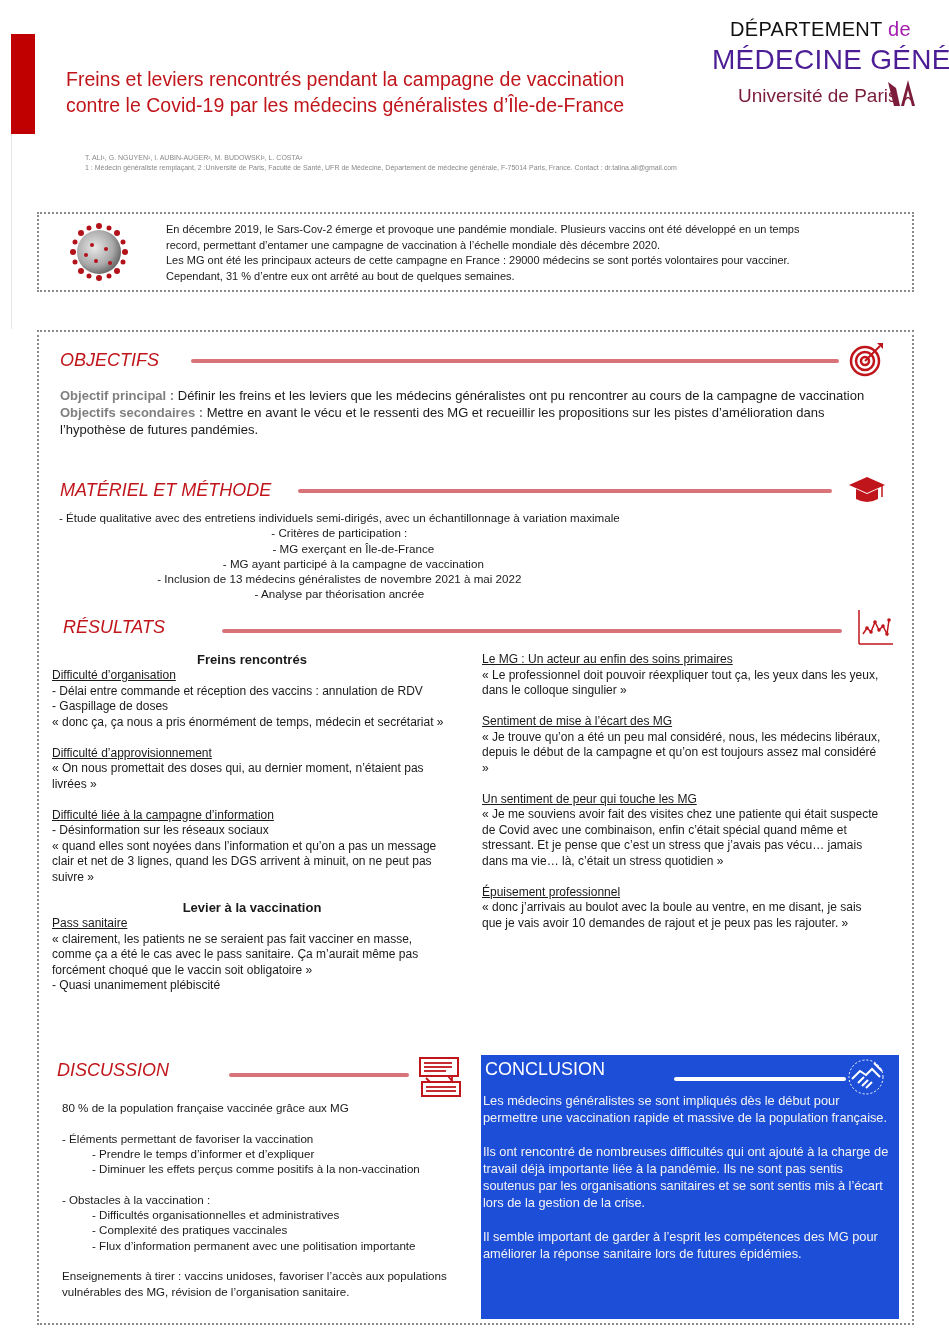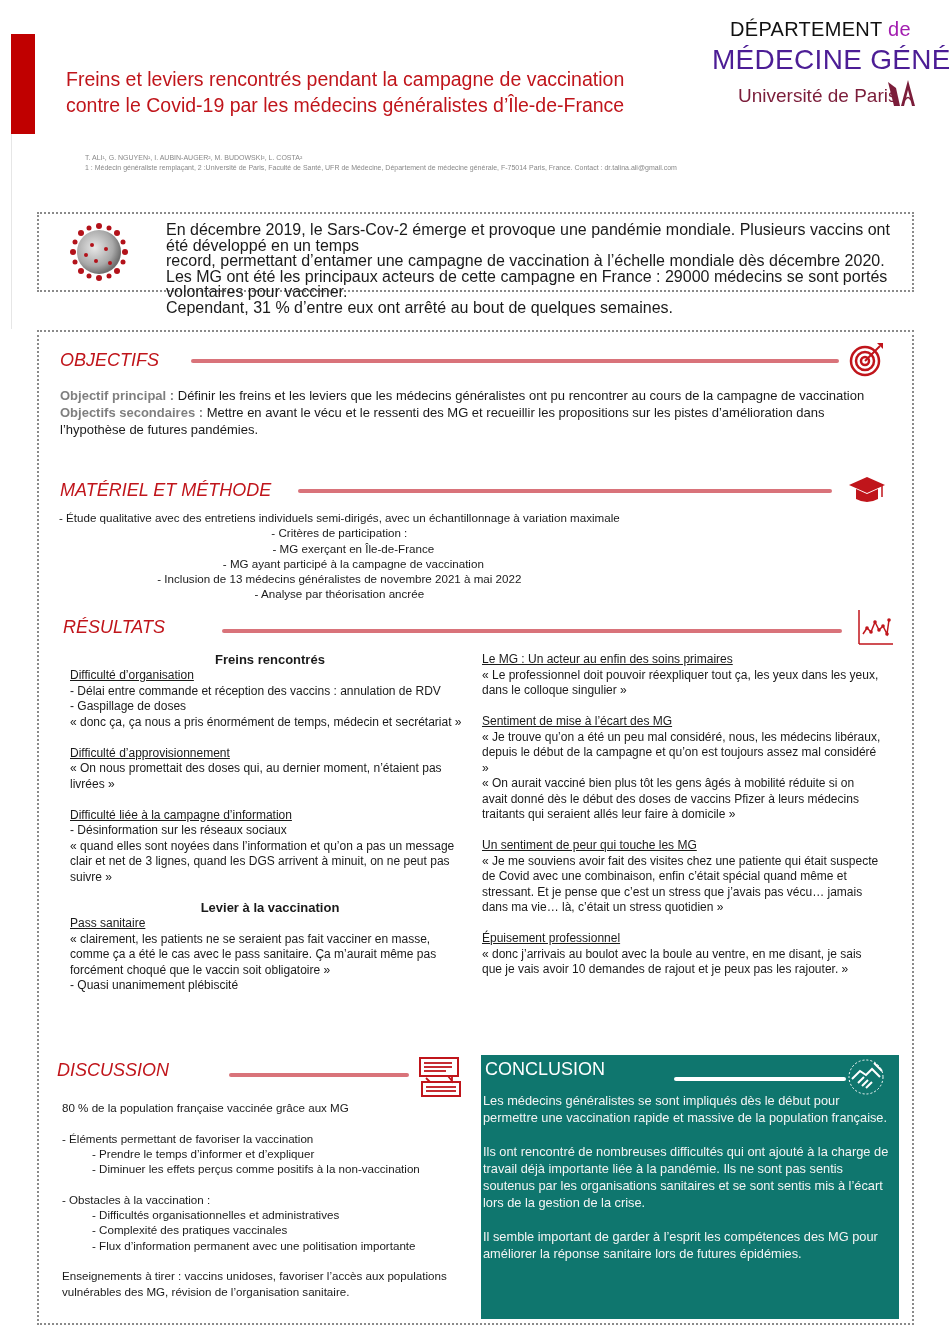--- a/index.html
+++ b/index.html
@@ -18,21 +18,21 @@
   .logo .l2 { font-size: 28px; letter-spacing: 0.3px; color: #4c1d95; position: absolute; left: 4px; top: 26px; white-space: nowrap; }
   .logo .l3 { font-size: 19px; color: #7b1d3a; position: absolute; left: 30px; top: 67px; white-space: nowrap; }
   .logo .ulogo { position: absolute; left: 178px; top: 60px; width: 32px; height: 32px; }
 
   .authors { position: absolute; left: 85px; top: 153px; font-size: 7px; color: #888; line-height: 9.5px; white-space: nowrap; }
 
   .dotted { border: 2px dotted #8a8a8a; position: absolute; }
   .intro-box { left: 37px; top: 212px; width: 877px; height: 80px; border-left: none; }
   .intro-box-left { position: absolute; left: 37px; top: 212px; height: 80px; border-left: 2px dotted #8a8a8a; }
   .virus { position: absolute; left: 66px; top: 219px; width: 66px; height: 66px; }
-  .intro-text { position: absolute; left: 166px; top: 222px; width: 740px; font-size: 16px; line-height: 15.5px; color: #1a1a1a; }
+  .intro-text { position: absolute; left: 166px; top: 222px; width: 740px; font-size: 11px; line-height: 15.5px; color: #1a1a1a; }
 
   .main-box { left: 37px; top: 330px; width: 877px; height: 995px; }
 
   .sec-title { position: absolute; font-size: 18px; color: #c0151b; white-space: nowrap; font-style: italic; }
   .rule { position: absolute; height: 4px; background: #d9737a; border-radius: 2px; }
 
   .p-text { position: absolute; font-size: 13px; line-height: 17px; color: #1a1a1a; }
   .p-text .lab { color: #7f7f7f; font-weight: bold; }
 
   .mm { position: absolute; left: 59px; top: 510px; font-size: 11.6px; line-height: 15.3px; text-align: center; }
@@ -40,21 +40,21 @@
 
   .col { position: absolute; font-size: 12px; line-height: 15.5px; }
   .col .h { font-weight: bold; font-size: 13px; text-align: center; line-height: 16px; }
   .col .u { text-decoration: underline; }
   .col .gap { height: 15.5px; }
 
   .disc { position: absolute; left: 62px; top: 1100px; font-size: 11.6px; line-height: 15.3px; }
   .disc .ind { padding-left: 30px; }
   .disc .gap { height: 15.3px; }
 
-  .concl { position: absolute; left: 481px; top: 1055px; width: 418px; height: 264px; background: #0f766e; }
+  .concl { position: absolute; left: 481px; top: 1055px; width: 418px; height: 264px; background: #1d4ed8; }
   .concl .ttl { position: absolute; left: 4px; top: 4px; font-size: 18px; color: #ffffff; }
   .concl .rule-w { position: absolute; left: 193px; top: 22px; width: 172px; height: 4px; background: #ffffff; border-radius: 2px; }
   .concl .txt { position: absolute; left: 2px; top: 37px; width: 412px; font-size: 12.8px; line-height: 17px; color: #f4f4f4; }
   .concl .txt .gap { height: 17px; }
   .concl .hands { position: absolute; left: 365px; top: 2px; width: 40px; height: 40px; }
 
   .icon { position: absolute; }
 </style>
 </head>
 <body>
@@ -174,21 +174,21 @@
       <circle cx="12" cy="20" r="1.8"></circle>
       <circle cx="16" cy="24" r="1.8"></circle>
       <circle cx="20" cy="14" r="1.8"></circle>
       <circle cx="24" cy="22" r="1.8"></circle>
       <circle cx="28" cy="18" r="1.8"></circle>
       <circle cx="32" cy="26" r="1.8"></circle>
       <circle cx="34" cy="12" r="1.8"></circle>
     </g>
 </svg>
 
-<div class="col" style="left:70px; top:652px; width:400px;">
+<div class="col" style="left:52px; top:652px; width:400px;">
   <div class="h">Freins rencontrés</div>
   <div class="u">Difficulté d’organisation</div>
   <div>- Délai entre commande et réception des vaccins : annulation de RDV</div>
   <div>- Gaspillage de doses</div>
   <div>« donc ça, ça nous a pris énormément de temps, médecin et secrétariat »</div>
   <div class="gap"></div>
   <div class="u">Difficulté d’approvisionnement</div>
   <div>« On nous promettait des doses qui, au dernier moment, n’étaient pas livrées »</div>
   <div class="gap"></div>
   <div class="u">Difficulté liée à la campagne d’information</div>
@@ -200,21 +200,20 @@
   <div>« clairement, les patients ne se seraient pas fait vacciner en masse, comme ça a été le cas avec le pass sanitaire. Ça m’aurait même pas forcément choqué que le vaccin soit obligatoire »</div>
   <div>- Quasi unanimement plébiscité</div>
 </div>
 
 <div class="col" style="left:482px; top:652px; width:400px;">
   <div class="u">Le MG :  Un acteur au enfin des soins primaires</div>
   <div>« Le professionnel doit pouvoir réexpliquer tout ça, les yeux dans les yeux, dans le colloque singulier »</div>
   <div class="gap"></div>
   <div class="u">Sentiment de mise à l’écart des MG</div>
   <div>« Je trouve qu’on a été un peu mal considéré, nous, les médecins libéraux, depuis le début de la campagne et qu’on est toujours assez mal considéré »</div>
-  <div>« On aurait vacciné bien plus tôt les gens âgés à mobilité réduite si on avait donné dès le début des doses de vaccins Pfizer à leurs médecins traitants qui seraient allés leur faire à domicile »</div>
   <div class="gap"></div>
   <div class="u">Un sentiment de peur qui touche les MG</div>
   <div>« Je me souviens avoir fait des visites chez une patiente qui était suspecte de Covid avec une combinaison, enfin c’était spécial quand même et stressant. Et je pense que c’est un stress que j’avais pas vécu… jamais dans ma vie… là, c’était un stress quotidien »</div>
   <div class="gap"></div>
   <div class="u">Épuisement professionnel</div>
   <div>« donc j’arrivais au boulot avec la boule au ventre, en me disant, je sais que je vais avoir 10 demandes de rajout et je peux pas les rajouter. »</div>
 </div>
 
 <div class="sec-title" style="left:57px; top:1060px;">DISCUSSION</div>
 <div class="rule" style="left:229px; top:1073px; width:180px;"></div>

